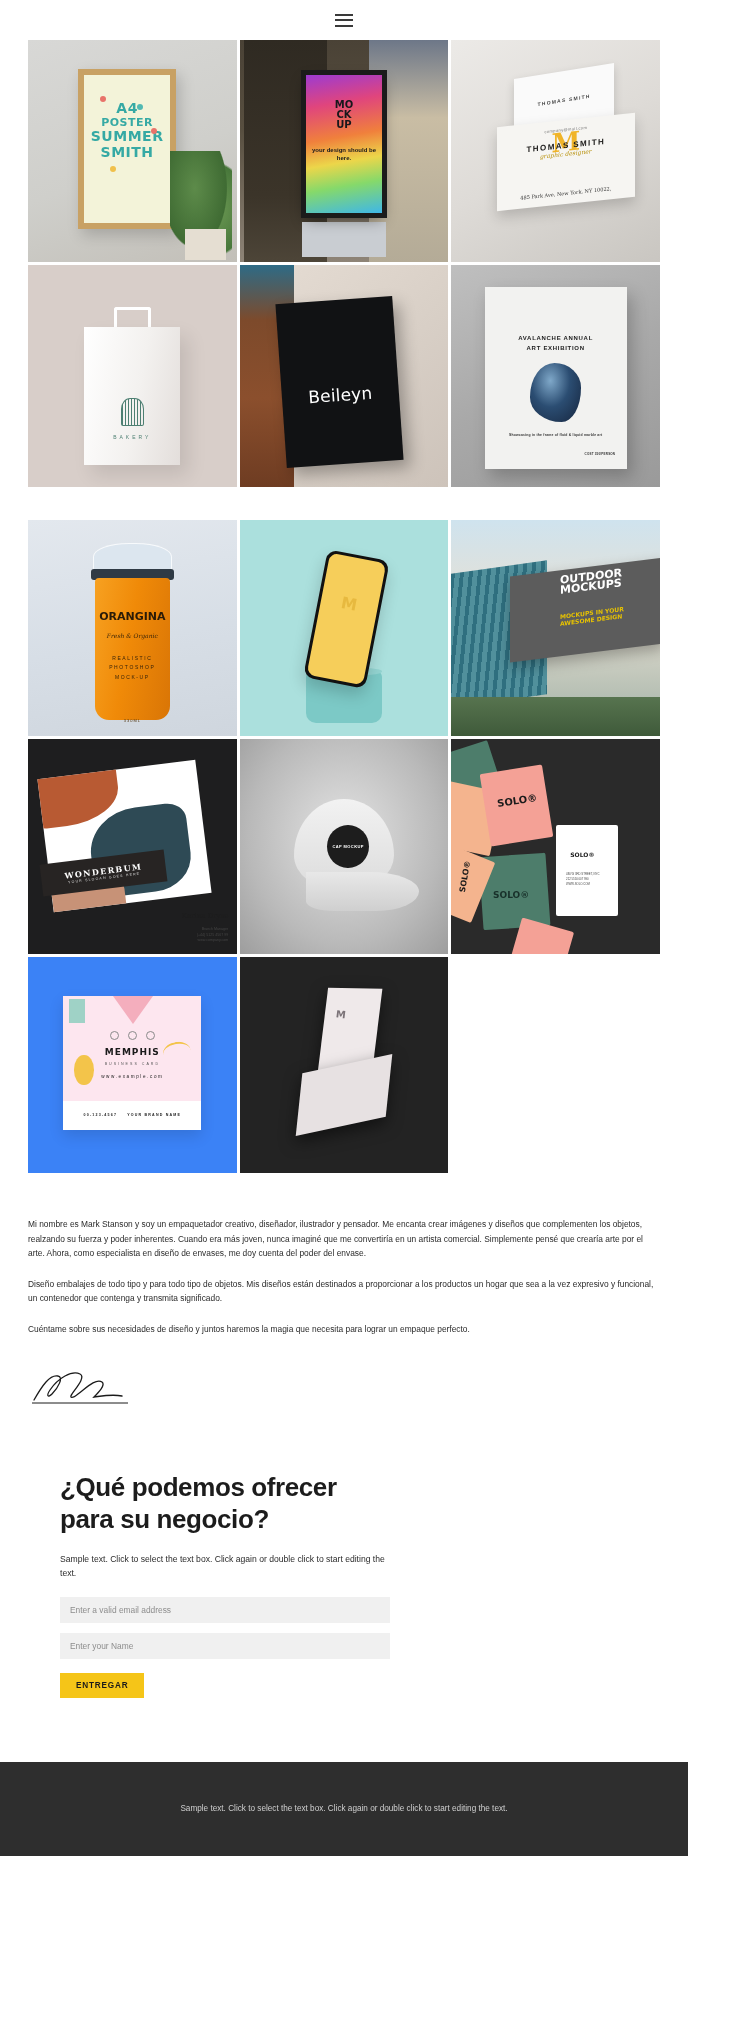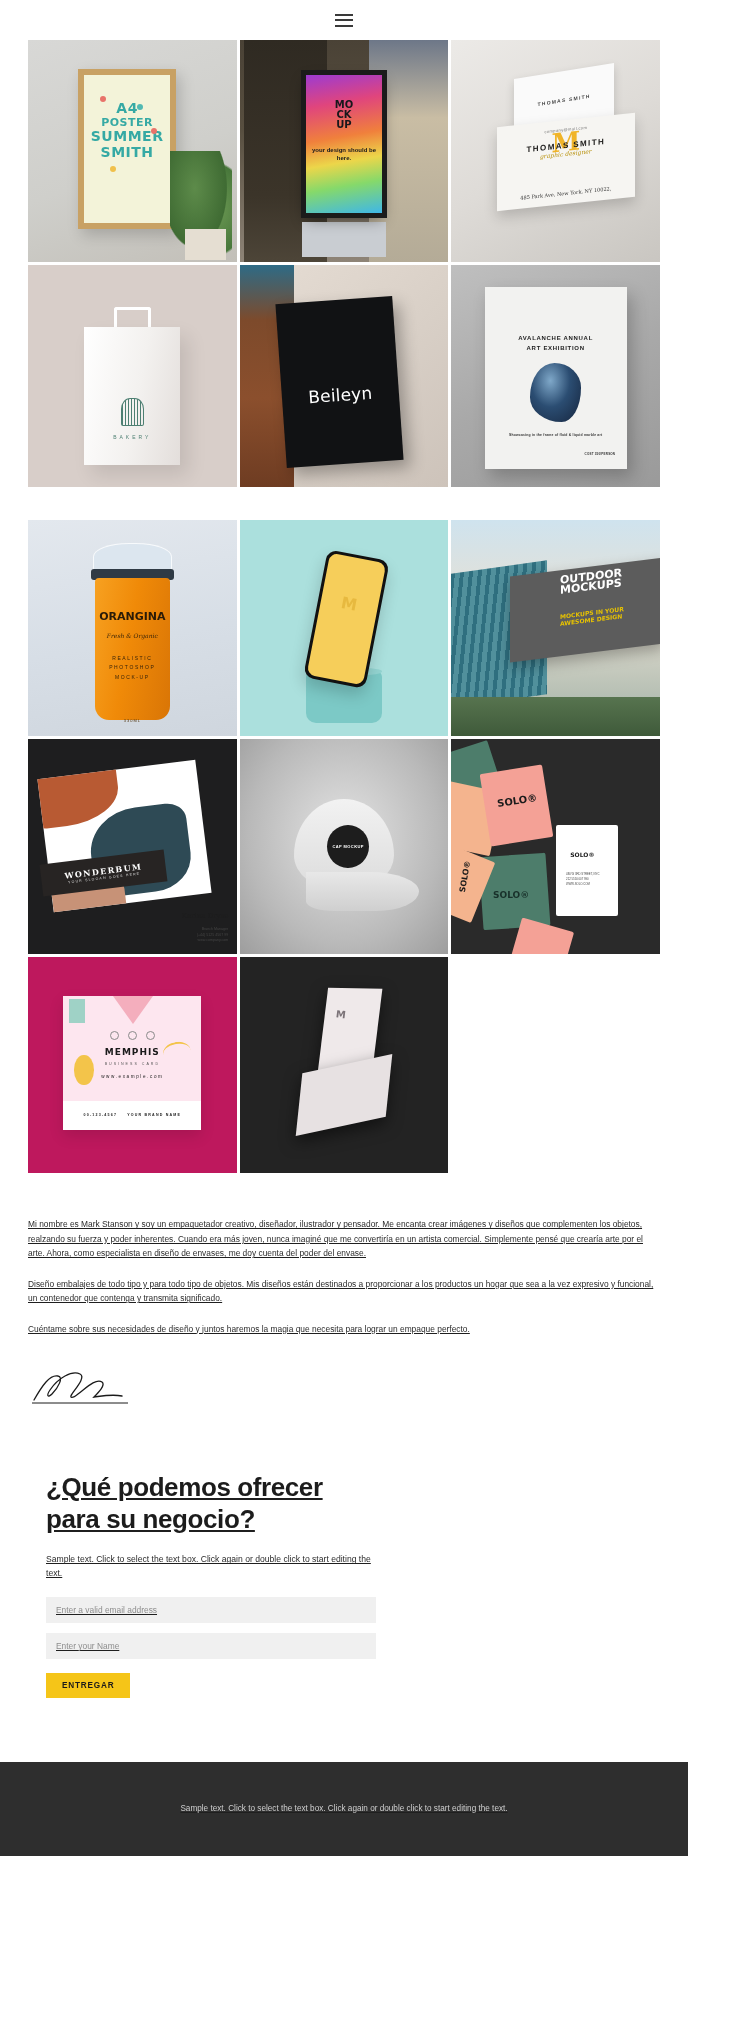--- a/index.html
+++ b/index.html
@@ -4,21 +4,21 @@
 <style>
   * { box-sizing: border-box; }
   html, body { margin:0; padding:0; }
   body {
     width:750px;
     font-family:"Liberation Sans", sans-serif;
     background:#ffffff;
     color:#1f1f1f;
     -webkit-font-smoothing:antialiased;
   }
-  .page { width:688px; position:relative; overflow:hidden;text-decoration:underline; }
+  .page { width:688px; position:relative; overflow:hidden; }
 
   
   .site-header {
     height:40px;
     display:flex;
     align-items:center;
     justify-content:center;
     background:#fff;
   }
   .burger {
@@ -239,21 +239,21 @@
   
   .t-solo { background:#2a2a2a; }
   .t-solo .sc { position:absolute; border-radius:2px; }
   .t-solo .pink { background:#f4a196; }
   .t-solo .green { background:#4d7d6b; }
   .t-solo .peach { background:#f4b48e; }
   .t-solo .white { background:#fff; }
   .t-solo .lbl { position:absolute; font-weight:800; font-family:"DejaVu Sans", sans-serif; color:#1b1b1b; }
 
   
-  .t-memphis { background:#be185d; }
+  .t-memphis { background:#3b82f6; }
   .t-memphis .mcard { position:absolute; left:17%; top:18%; width:66%; height:62%; background:#fde6ef; box-shadow:0 6px 14px rgba(0,0,0,.12); overflow:hidden; }
   .t-memphis .tri { position:absolute; left:36%; top:0; width:0; height:0; border-left:20px solid transparent; border-right:20px solid transparent; border-top:28px solid #f4aebd; }
   .t-memphis .circ { position:absolute; left:8%; top:44%; width:14%; height:22%; border-radius:50%; background:#f3c44a; }
   .t-memphis .sq { position:absolute; left:4%; top:2%; width:12%; height:18%; background:#9fd2c6; }
   .t-memphis .squig { position:absolute; right:8%; top:34%; width:20%; height:16%; border-top:2px solid #f3c44a; border-radius:50%; transform:rotate(-10deg); }
   .t-memphis .mt { position:absolute; left:0; right:0; top:38%; text-align:center; font-weight:800; font-size:9px; letter-spacing:1px; color:#1b1b1b; font-family:"DejaVu Sans", sans-serif; }
   .t-memphis .ms { position:absolute; left:0; right:0; top:49%; text-align:center; font-size:3.6px; letter-spacing:2px; color:#555; }
   .t-memphis .mw { position:absolute; left:0; right:0; top:58%; text-align:center; font-size:4.6px; letter-spacing:1.6px; color:#222; }
   .t-memphis .foot { position:absolute; left:0; right:0; bottom:0; height:22%; background:#fff; display:flex; align-items:center; justify-content:center; gap:10px; }
   .t-memphis .foot span { font-size:3.6px; letter-spacing:1.2px; color:#222; font-weight:700; }
@@ -283,20 +283,21 @@
     color:#2b2b2b;
   }
   .sign { padding:14px 28px 0; }
   .sign svg { display:block; }
 
   
   .offer {
     display:flex;
     padding:64px 46px 0;
     gap:24px;
+    margin-left:14px;
   }
   .offer-left { width:330px; }
   .offer h2 {
     margin:0 0 18px 0;
     font-size:26px;
     line-height:1.22;
     font-weight:700;
     letter-spacing:-.4px;
     color:#1c1c1c;
   }

